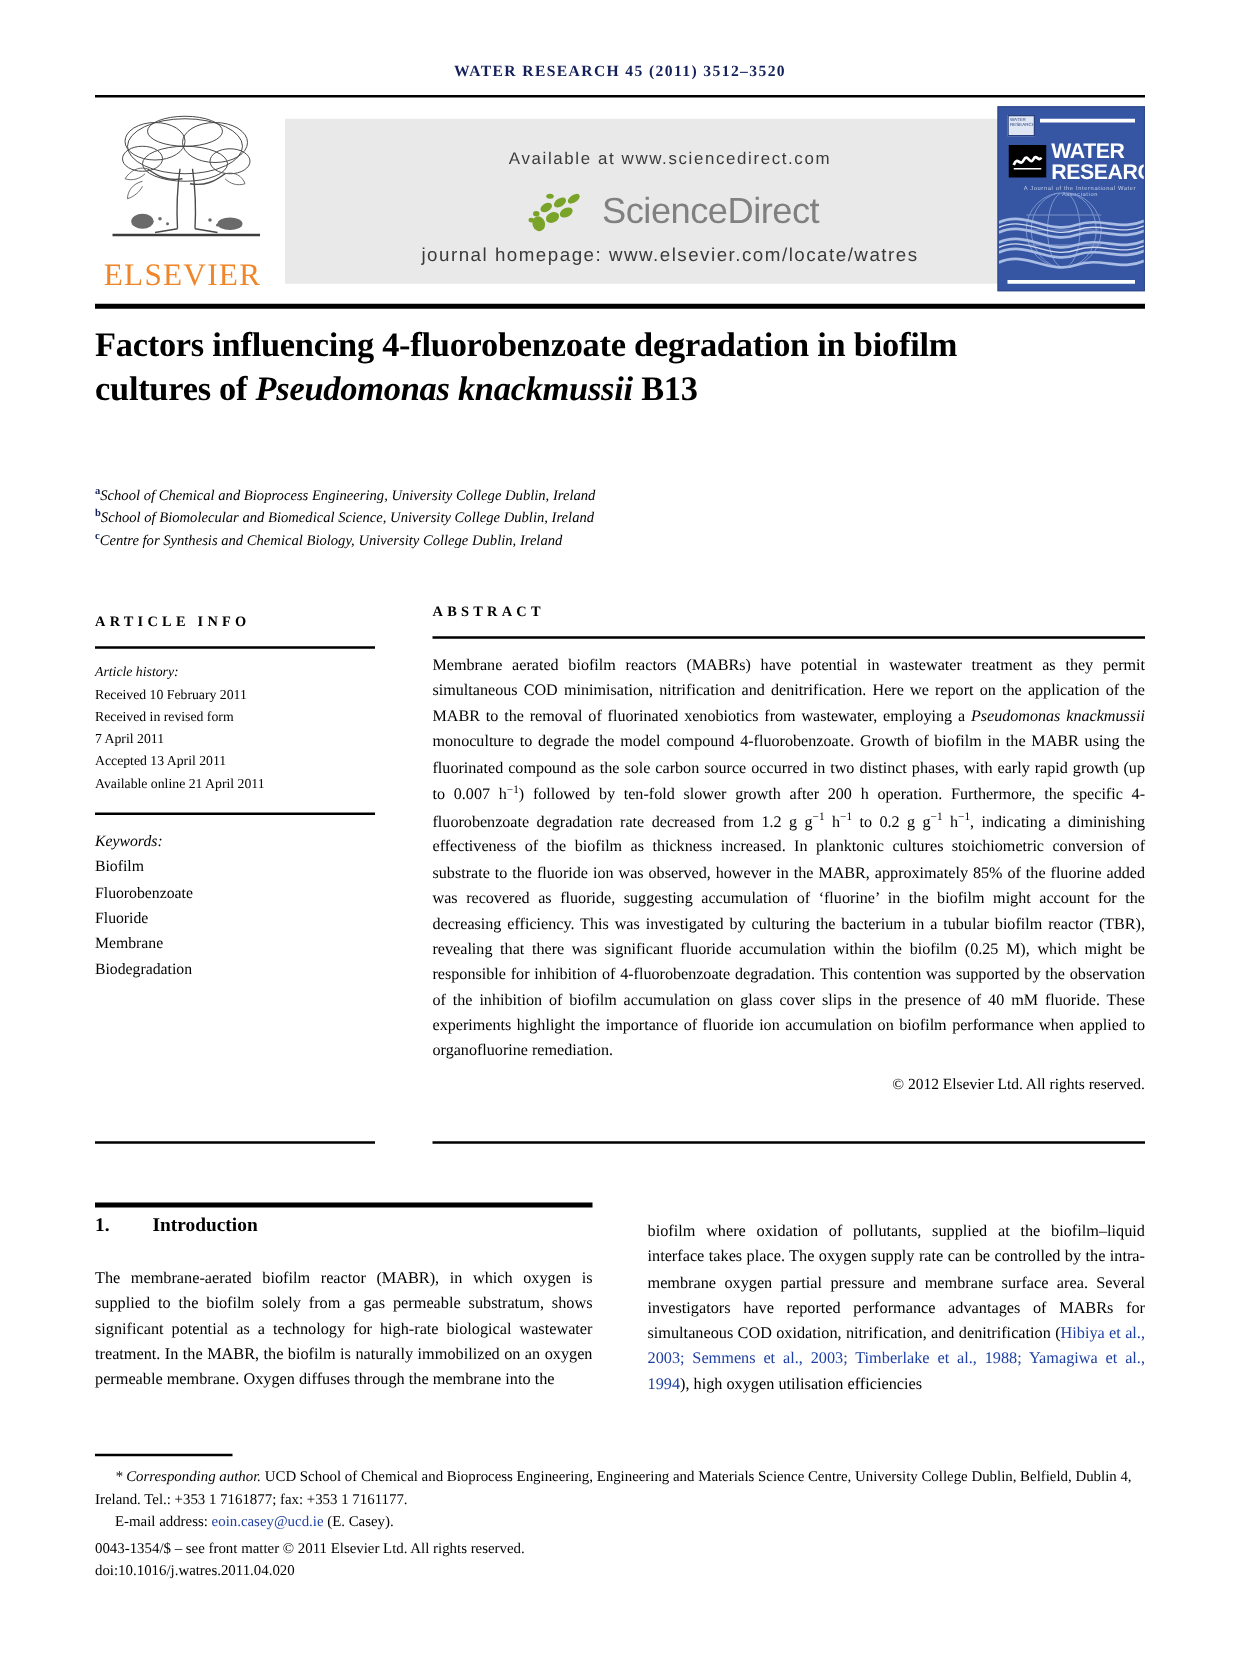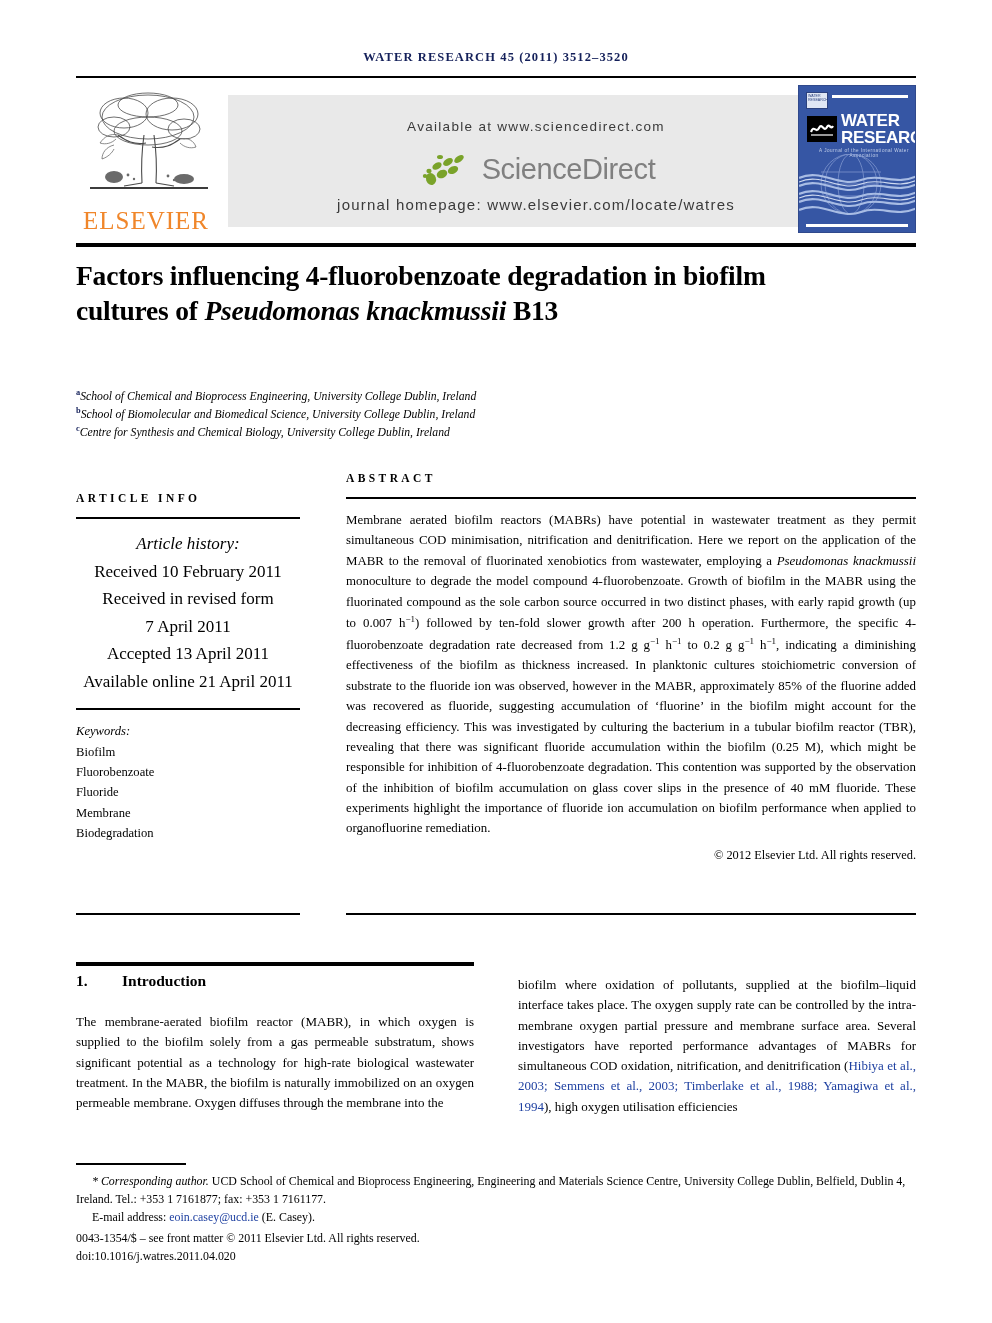--- a/index.html
+++ b/index.html
@@ -289,40 +289,39 @@
   
   .col-left {
     position: absolute;
     left: 76px;
     top: 492px;
     width: 224px;
   }
   .col-right {
     position: absolute;
     left: 346px;
-    top: 472px;
+    top: 484px;
     width: 570px;
   }
   .sec-label {
     font-family: "Liberation Serif", serif;
     font-size: 11.5px;
     font-weight: bold;
     letter-spacing: 3.4px;
   }
   .hairline {
     height: 2px;
     background: #000;
     margin-top: 13px;
   }
   .history {
     margin-top: 11px;
     font-family: "Liberation Serif", serif;
-    font-size: 17px;
+    font-size: 11px;
     line-height: 1.62;
-    text-align: center;
   }
   .history .ital { font-style: italic; }
   .kw-title {
     font-style: italic;
   }
   .keywords {
     margin-top: 11px;
     font-family: "Liberation Serif", serif;
     font-size: 12.6px;
     line-height: 1.62;

